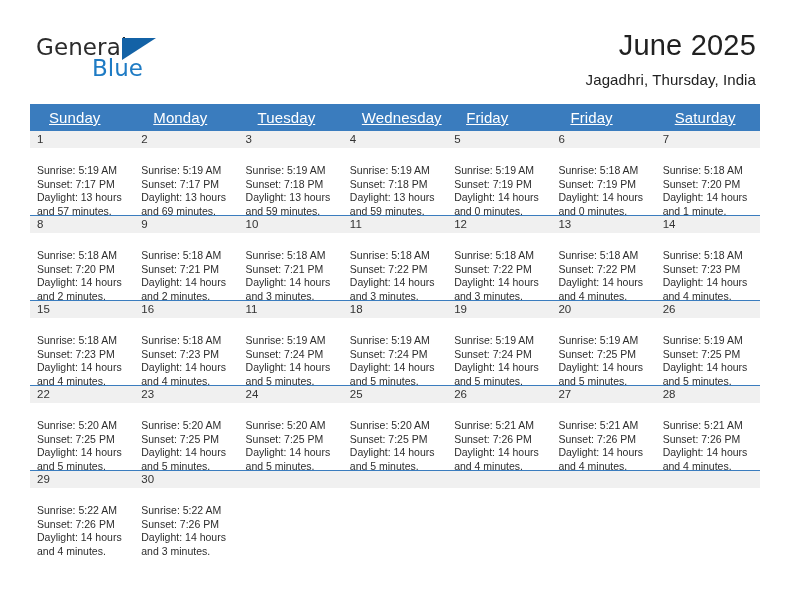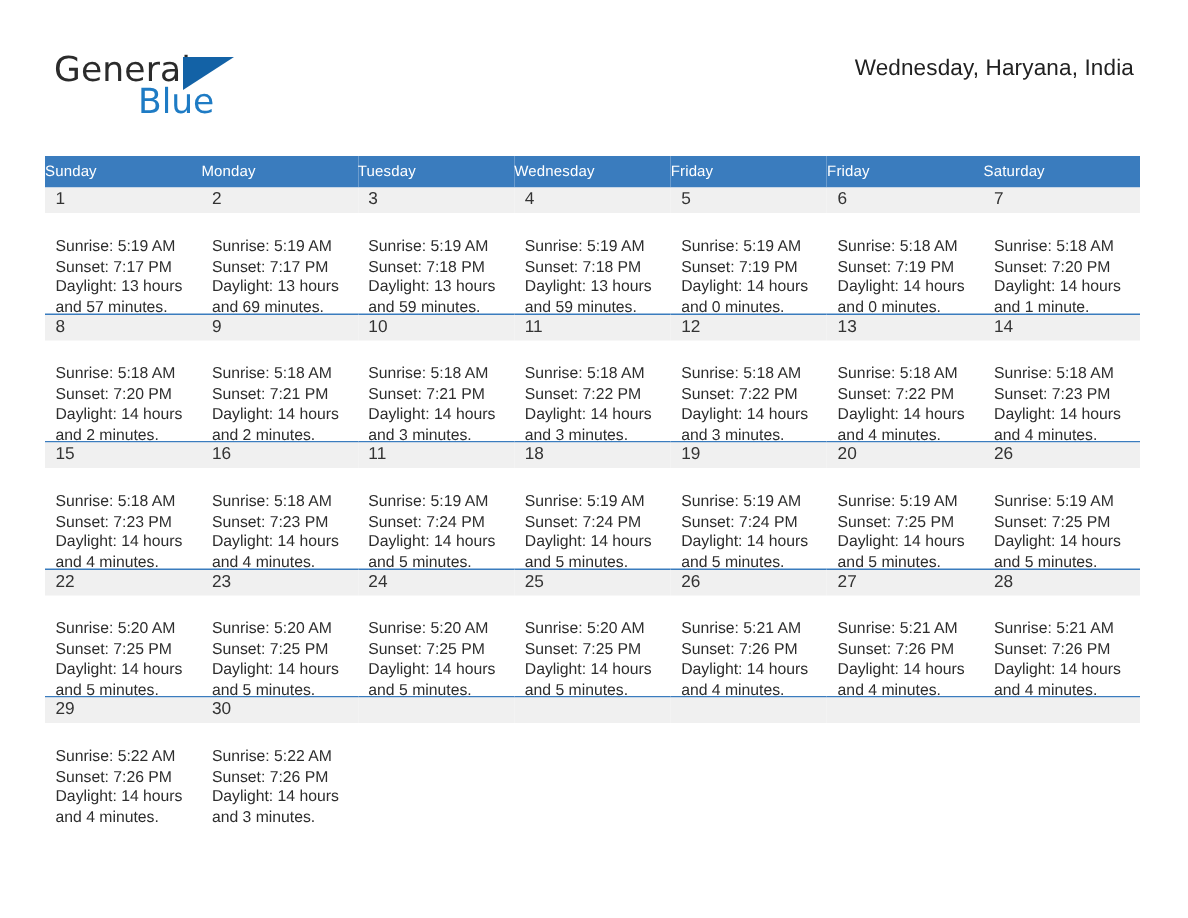--- a/index.html
+++ b/index.html
@@ -94,25 +94,26 @@
     left: 30px;
     top: 104px;
     width: 730px;
     border-collapse: collapse;
     table-layout: fixed;
   }
   .calendar th {
     background: #3a7cbe;
     color: #ffffff;
     font-weight: normal;
-    font-size: 10px;
+    font-size: 15px;
     text-align: left;
-    padding: 5px 0 5px 0;
+    padding: 5px 0 5px 19px;
     height: 11px;
     letter-spacing: 0.1px;
+    text-decoration: underline;
   }
   .calendar td {
     vertical-align: top;
     padding: 0;
     width: 104.28px;
     border-bottom: 1.4px solid #3a7cbe;
   }
   .cell-inner {
     height: 84px;
     position: relative;
@@ -148,21 +149,22 @@
 
   <div class="header">
 
     <div class="logo">
       <span class="logo-general">General</span>
       <span class="logo-triangle"></span>
       <span class="logo-blue">Blue</span>
     </div>
 
     <div class="title-block">
-      <p class="cal-subtitle">Wednesday, Haryana, India</p>
+      <h1 class="cal-title">June 2025</h1>
+      <p class="cal-subtitle">Jagadhri, Thursday, India</p>
     </div>
 
   </div>
 
   <table class="calendar">
     <thead>
       <tr>
         <th>Sunday</th>
         <th>Monday</th>
         <th>Tuesday</th>

